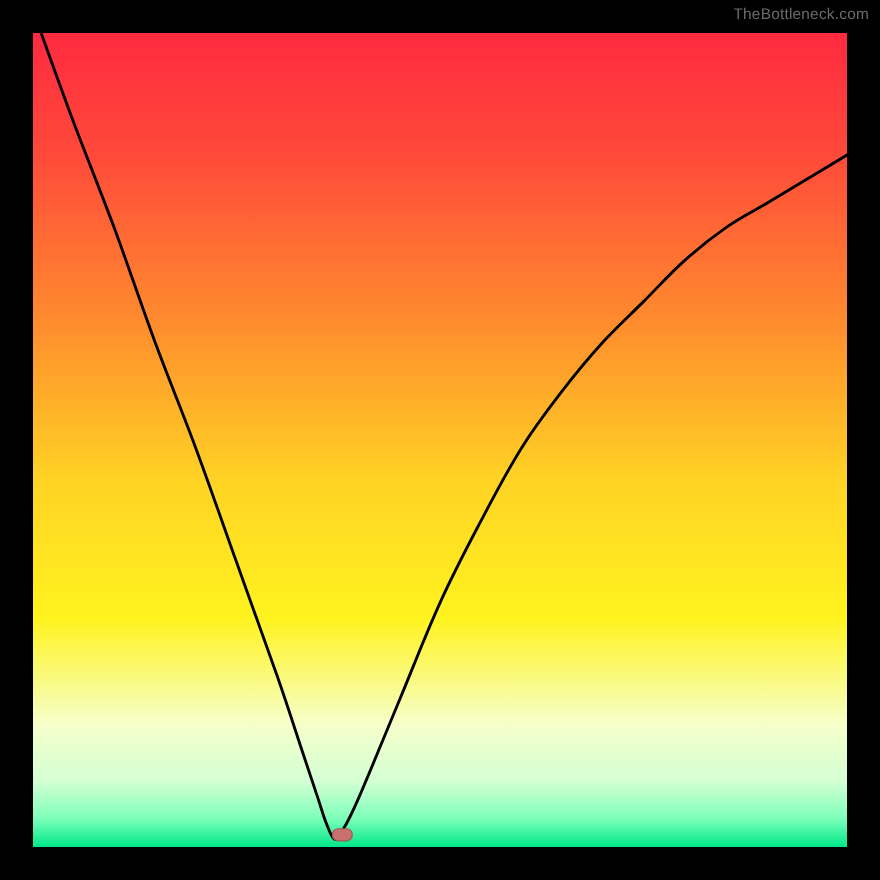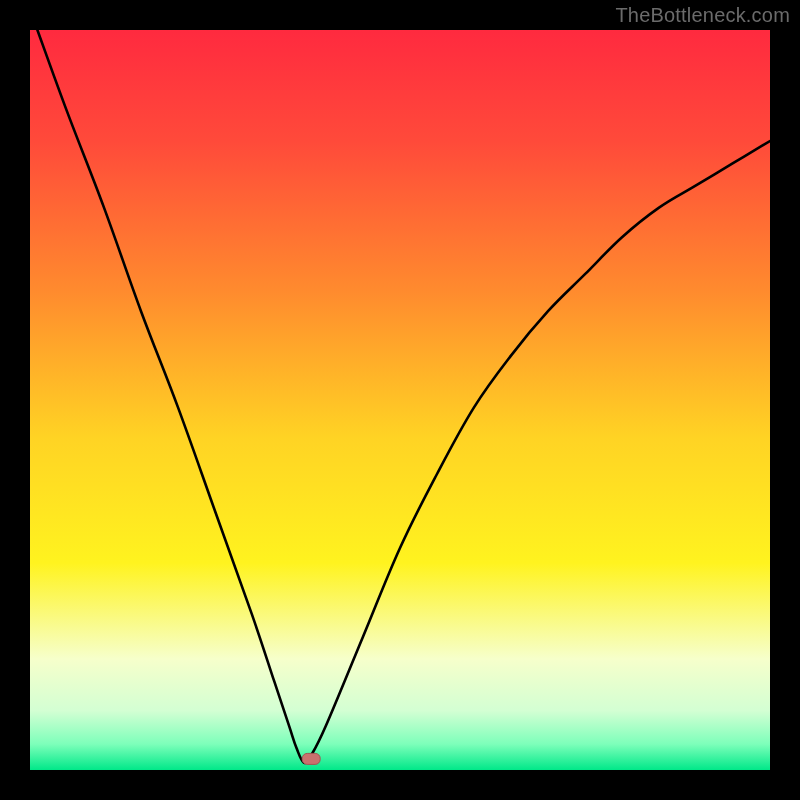--- a/index.html
+++ b/index.html
@@ -24,21 +24,21 @@
     left: 0;
     top: 0;
     width: 740px;
     height: 740px;
   }
   .watermark {
     position: absolute;
     top: 4px;
     right: 10px;
     color: #6b6b6b;
-    font-size: 20px;
+    font-size: 14px;
     font-weight: 500;
     letter-spacing: 0.2px;
     white-space: nowrap;
   }
   svg { display: block; }
 </style>
 </head>
 <body>
 
 <div class="frame">

